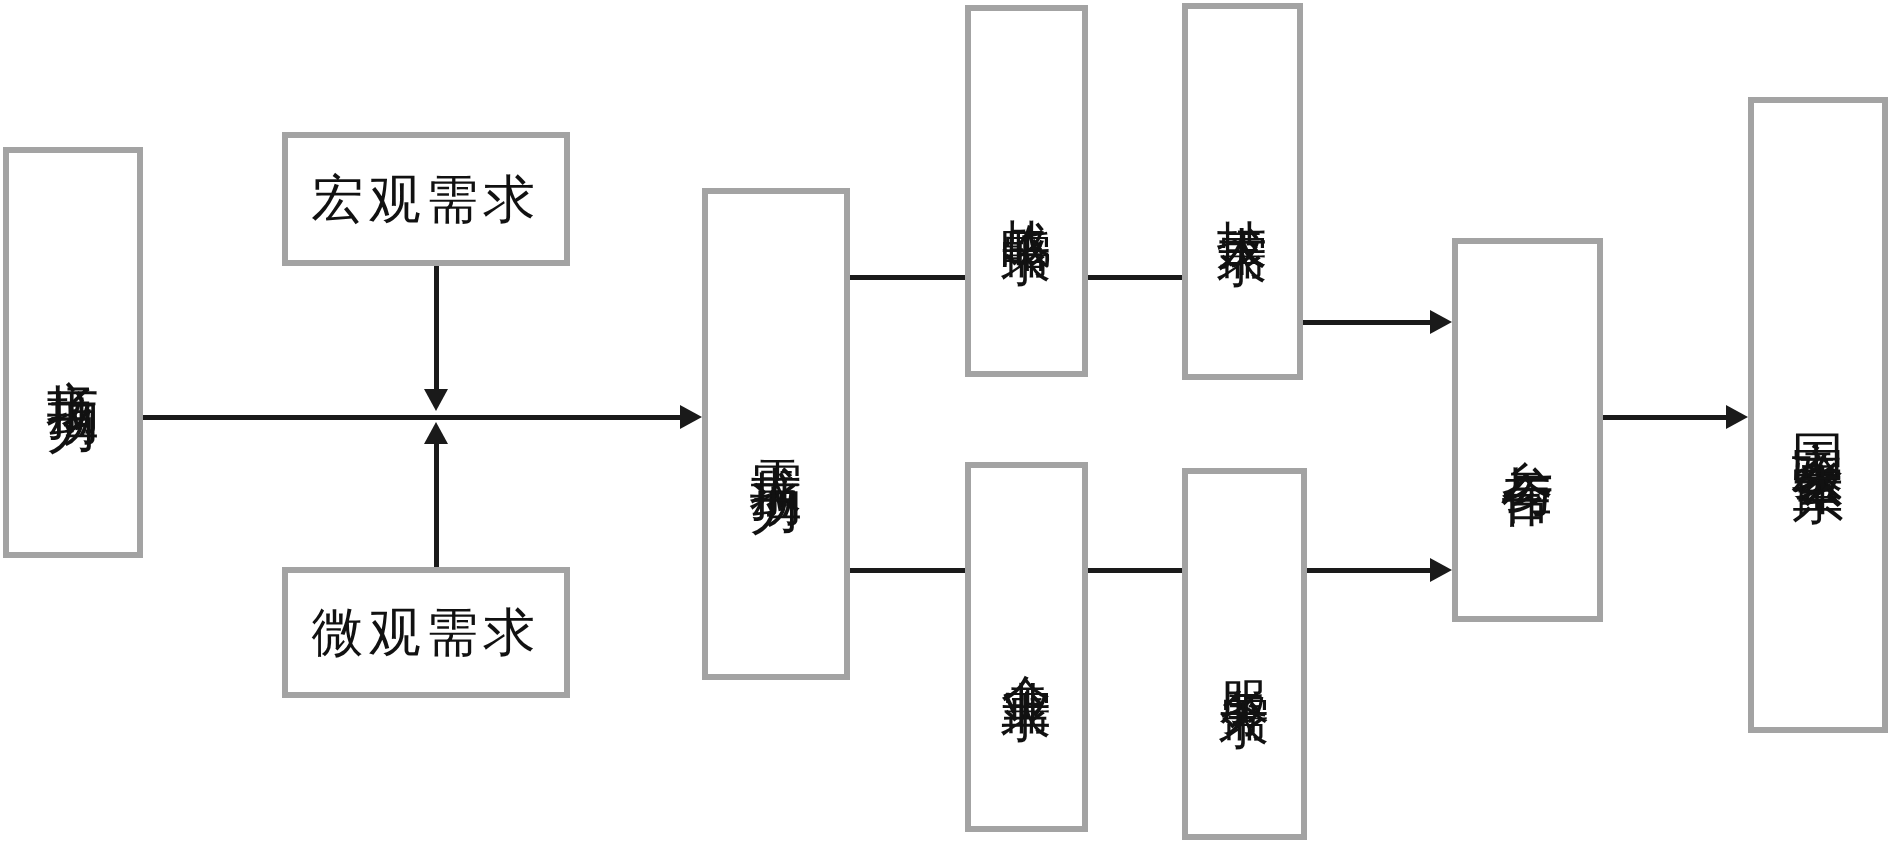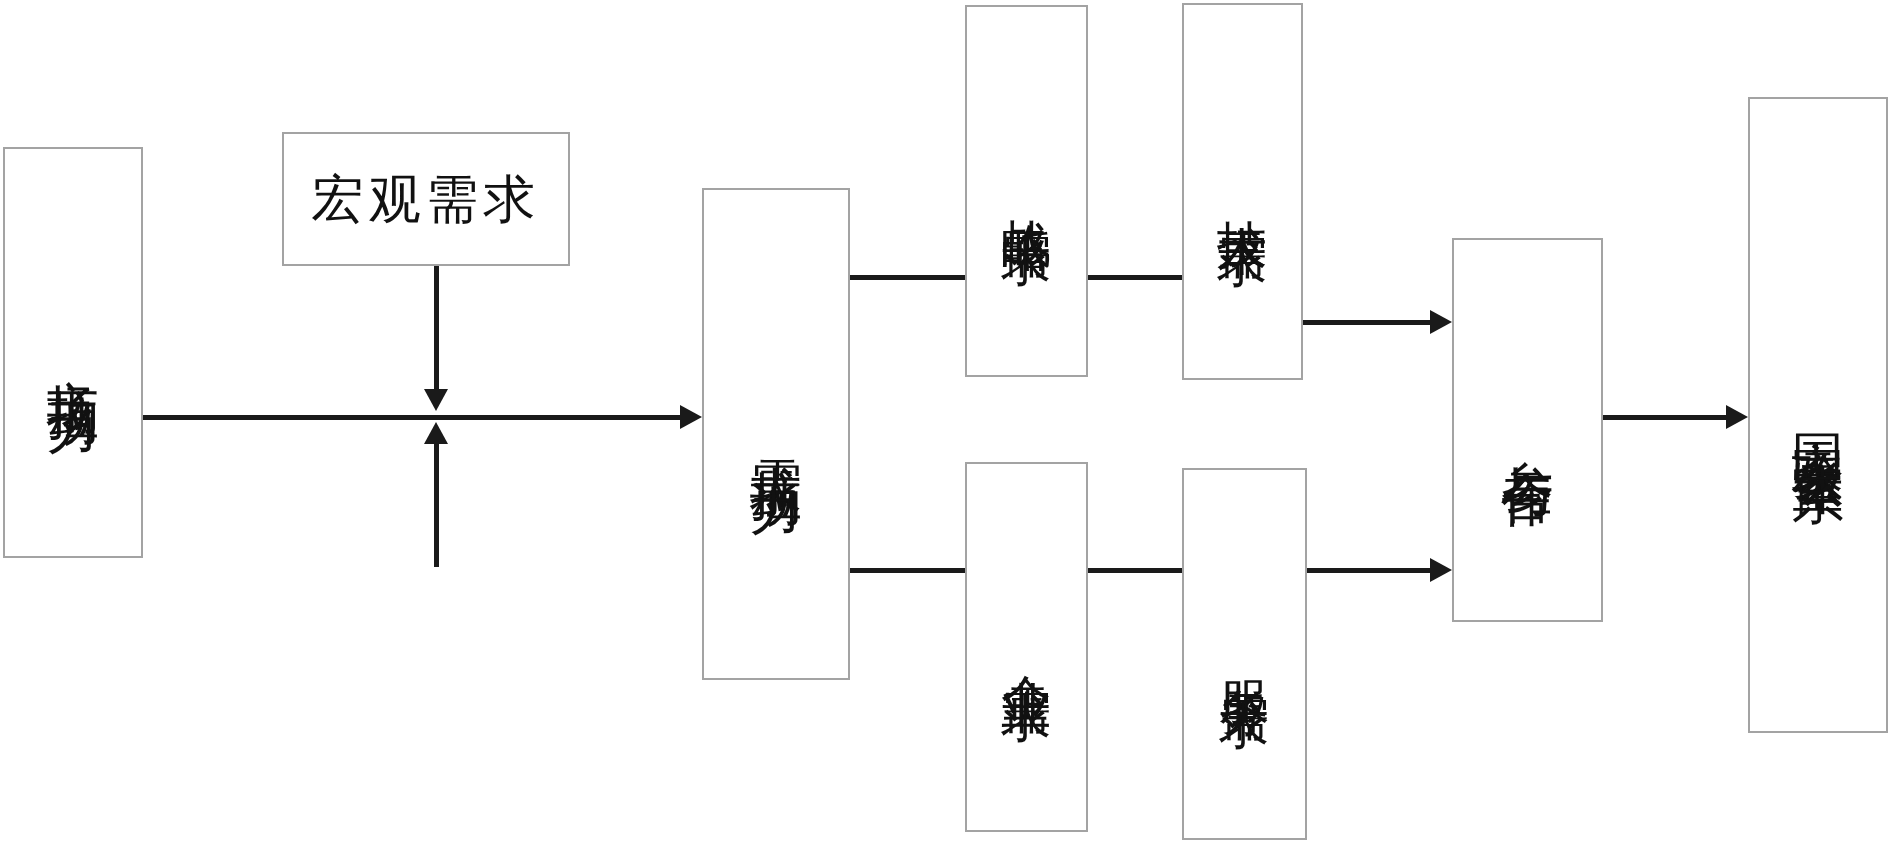--- a/index.html
+++ b/index.html
@@ -10,21 +10,21 @@
   #canvas {
     position: relative;
     width: 1891px;
     height: 843px;
     background: #ffffff;
     overflow: hidden;
     font-family: "DejaVu Serif", "Liberation Serif", serif;
   }
   .node {
     position: absolute;
-    border: 2px solid #a3a3a3;
+    border: 6px solid #a3a3a3;
     background: #ffffff;
     box-sizing: border-box;
     display: flex;
     align-items: center;
     justify-content: center;
   }
   .node .lbl {
     color: #111111;
     line-height: 1.16;
     letter-spacing: 0.10em;
@@ -103,20 +103,23 @@
   <div class="arrowhead right" style="left:1726px; top:405px;"></div>
 
   <div class="node vert" style="left:3px; top:147px; width:140px; height:411px;">
     <span class="lbl" style="font-size:52px;">市场拉动力</span>
   </div>
 
   <div class="node horiz" style="left:282px; top:132px; width:288px; height:134px;">
     <span class="lbl" style="font-size:52px;">宏观需求</span>
   </div>
 
+  <div class="node horiz" style="left:282px; top:567px; width:288px; height:131px;">
+    <span class="lbl" style="font-size:52px;">微观需求</span>
+  </div>
 
   <div class="node vert" style="left:702px; top:188px; width:148px; height:492px;">
     <span class="lbl" style="font-size:52px;">需求拉动力</span>
   </div>
 
   <div class="node vert" style="left:965px; top:5px; width:123px; height:372px;">
     <span class="lbl" style="font-size:50px;">战略需求</span>
   </div>
 
   <div class="node vert" style="left:1182px; top:3px; width:121px; height:377px;">

